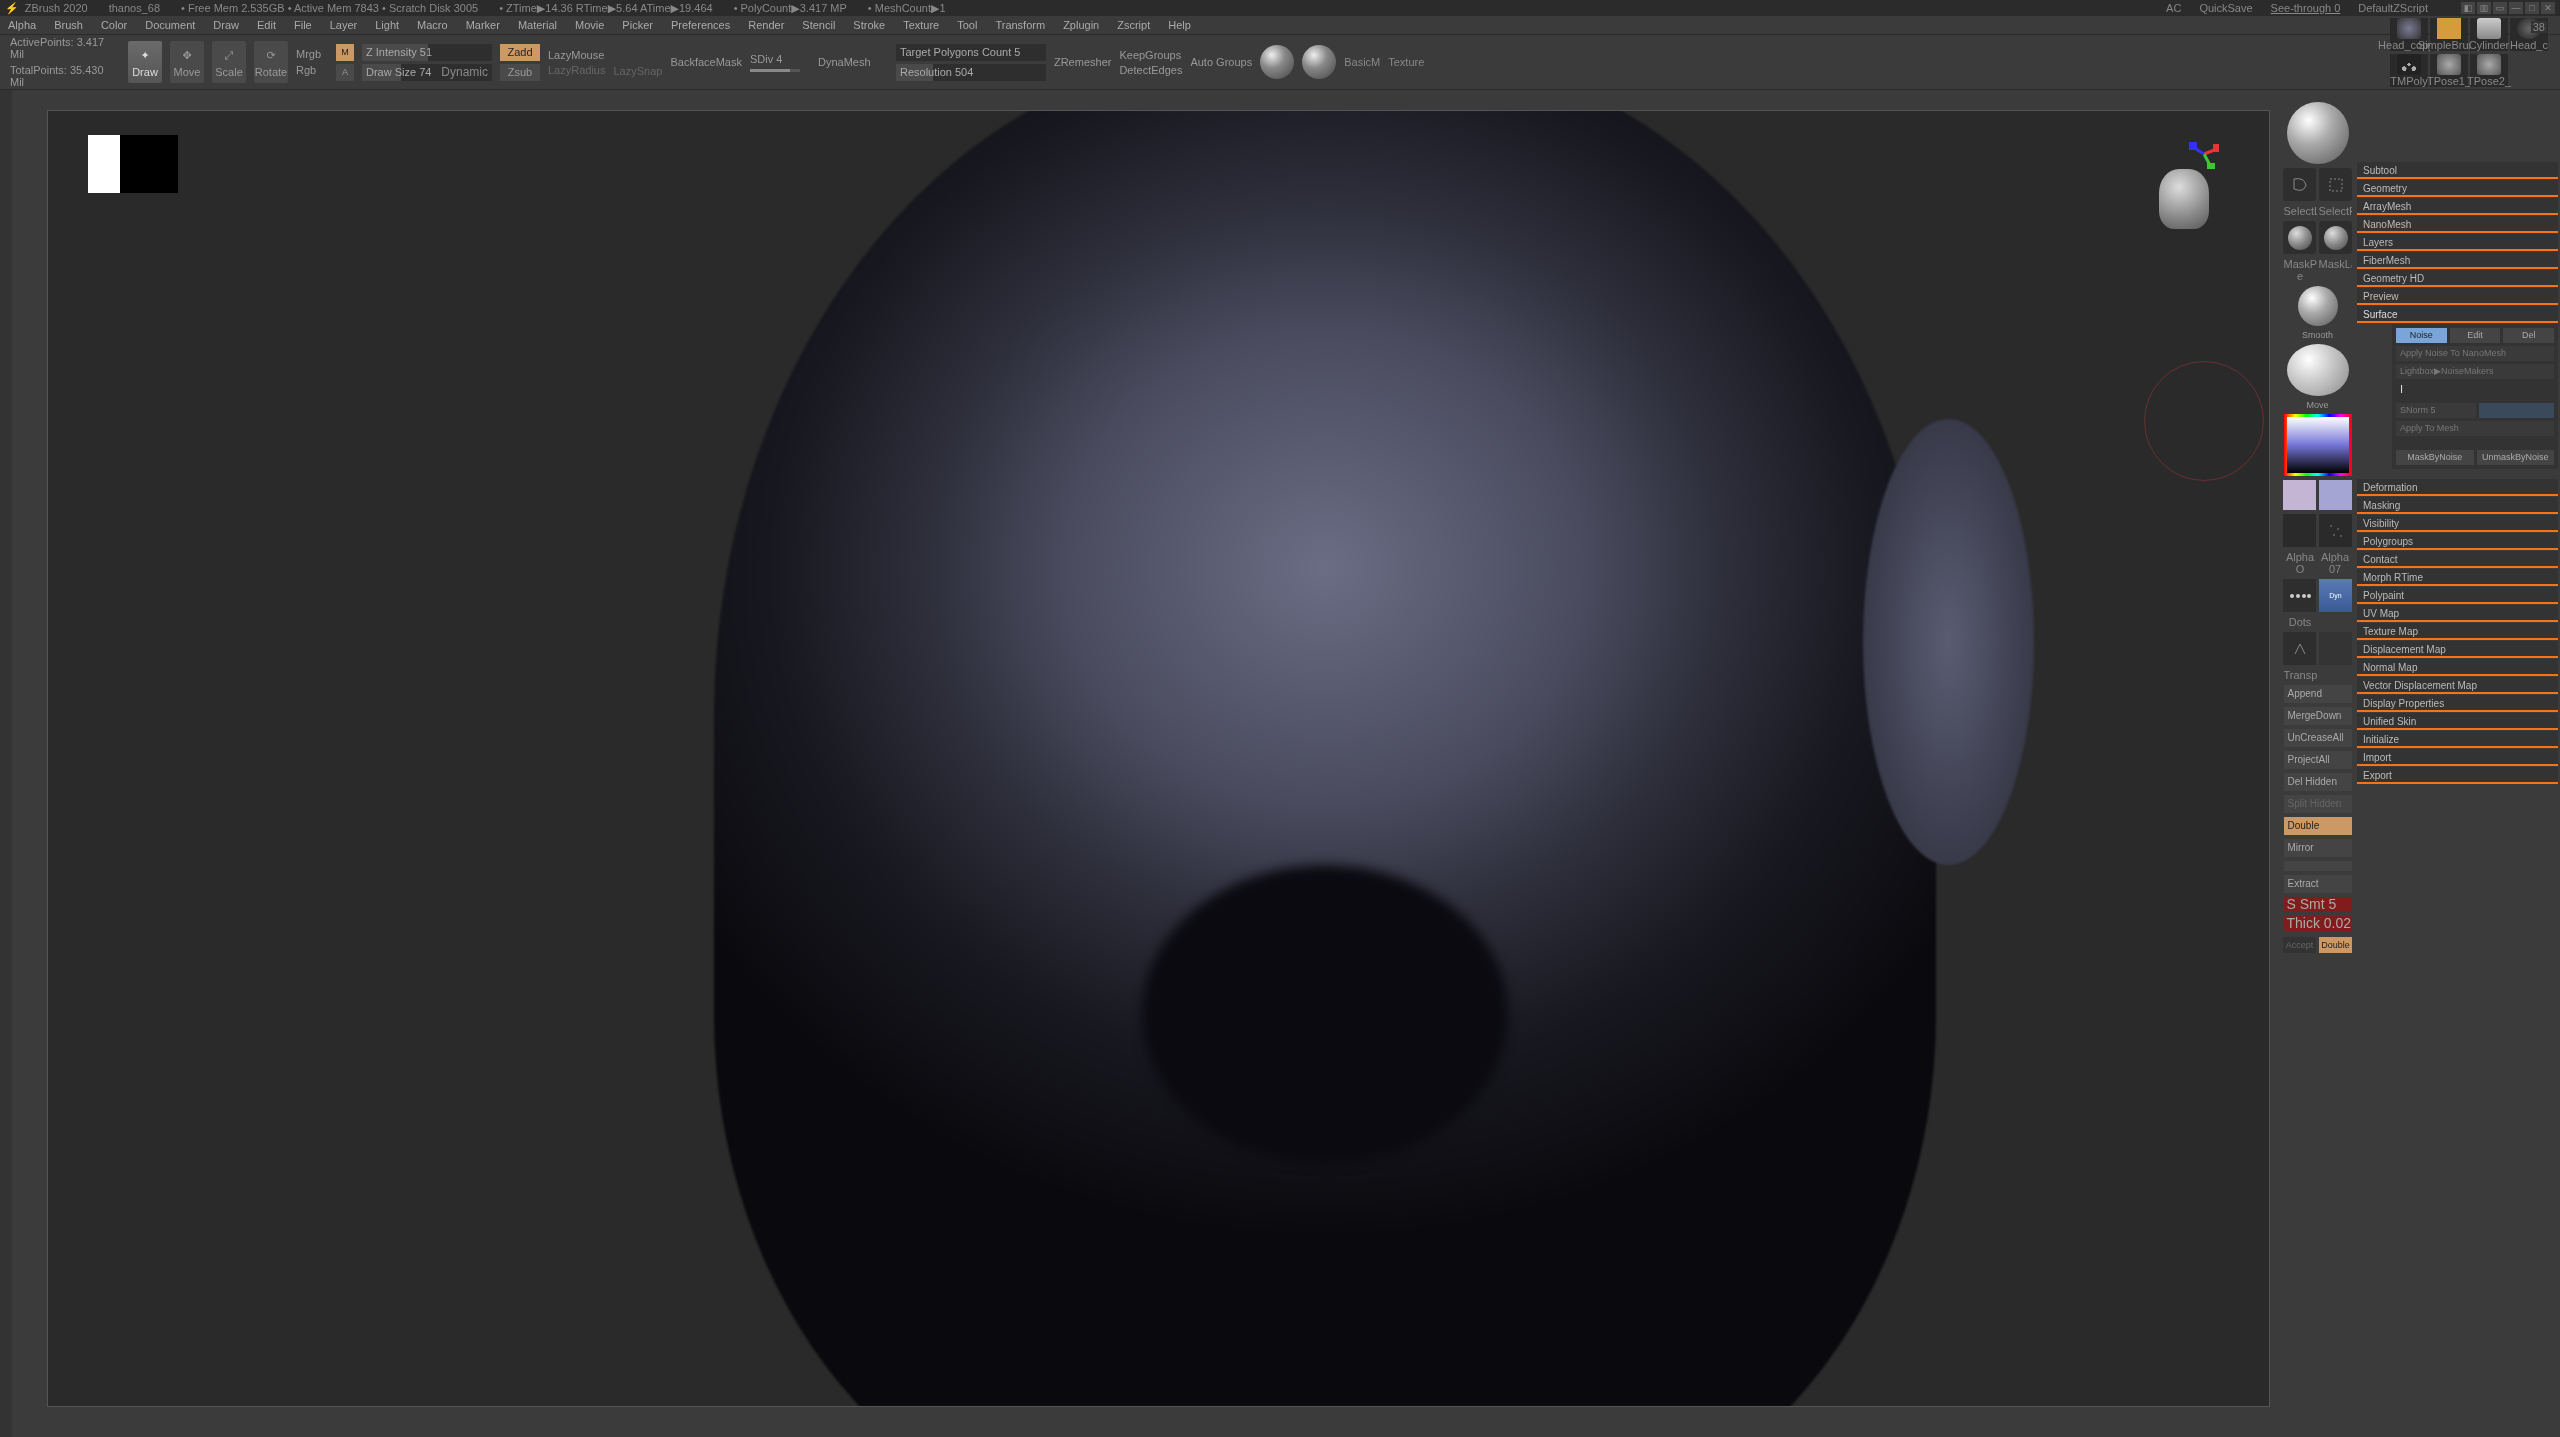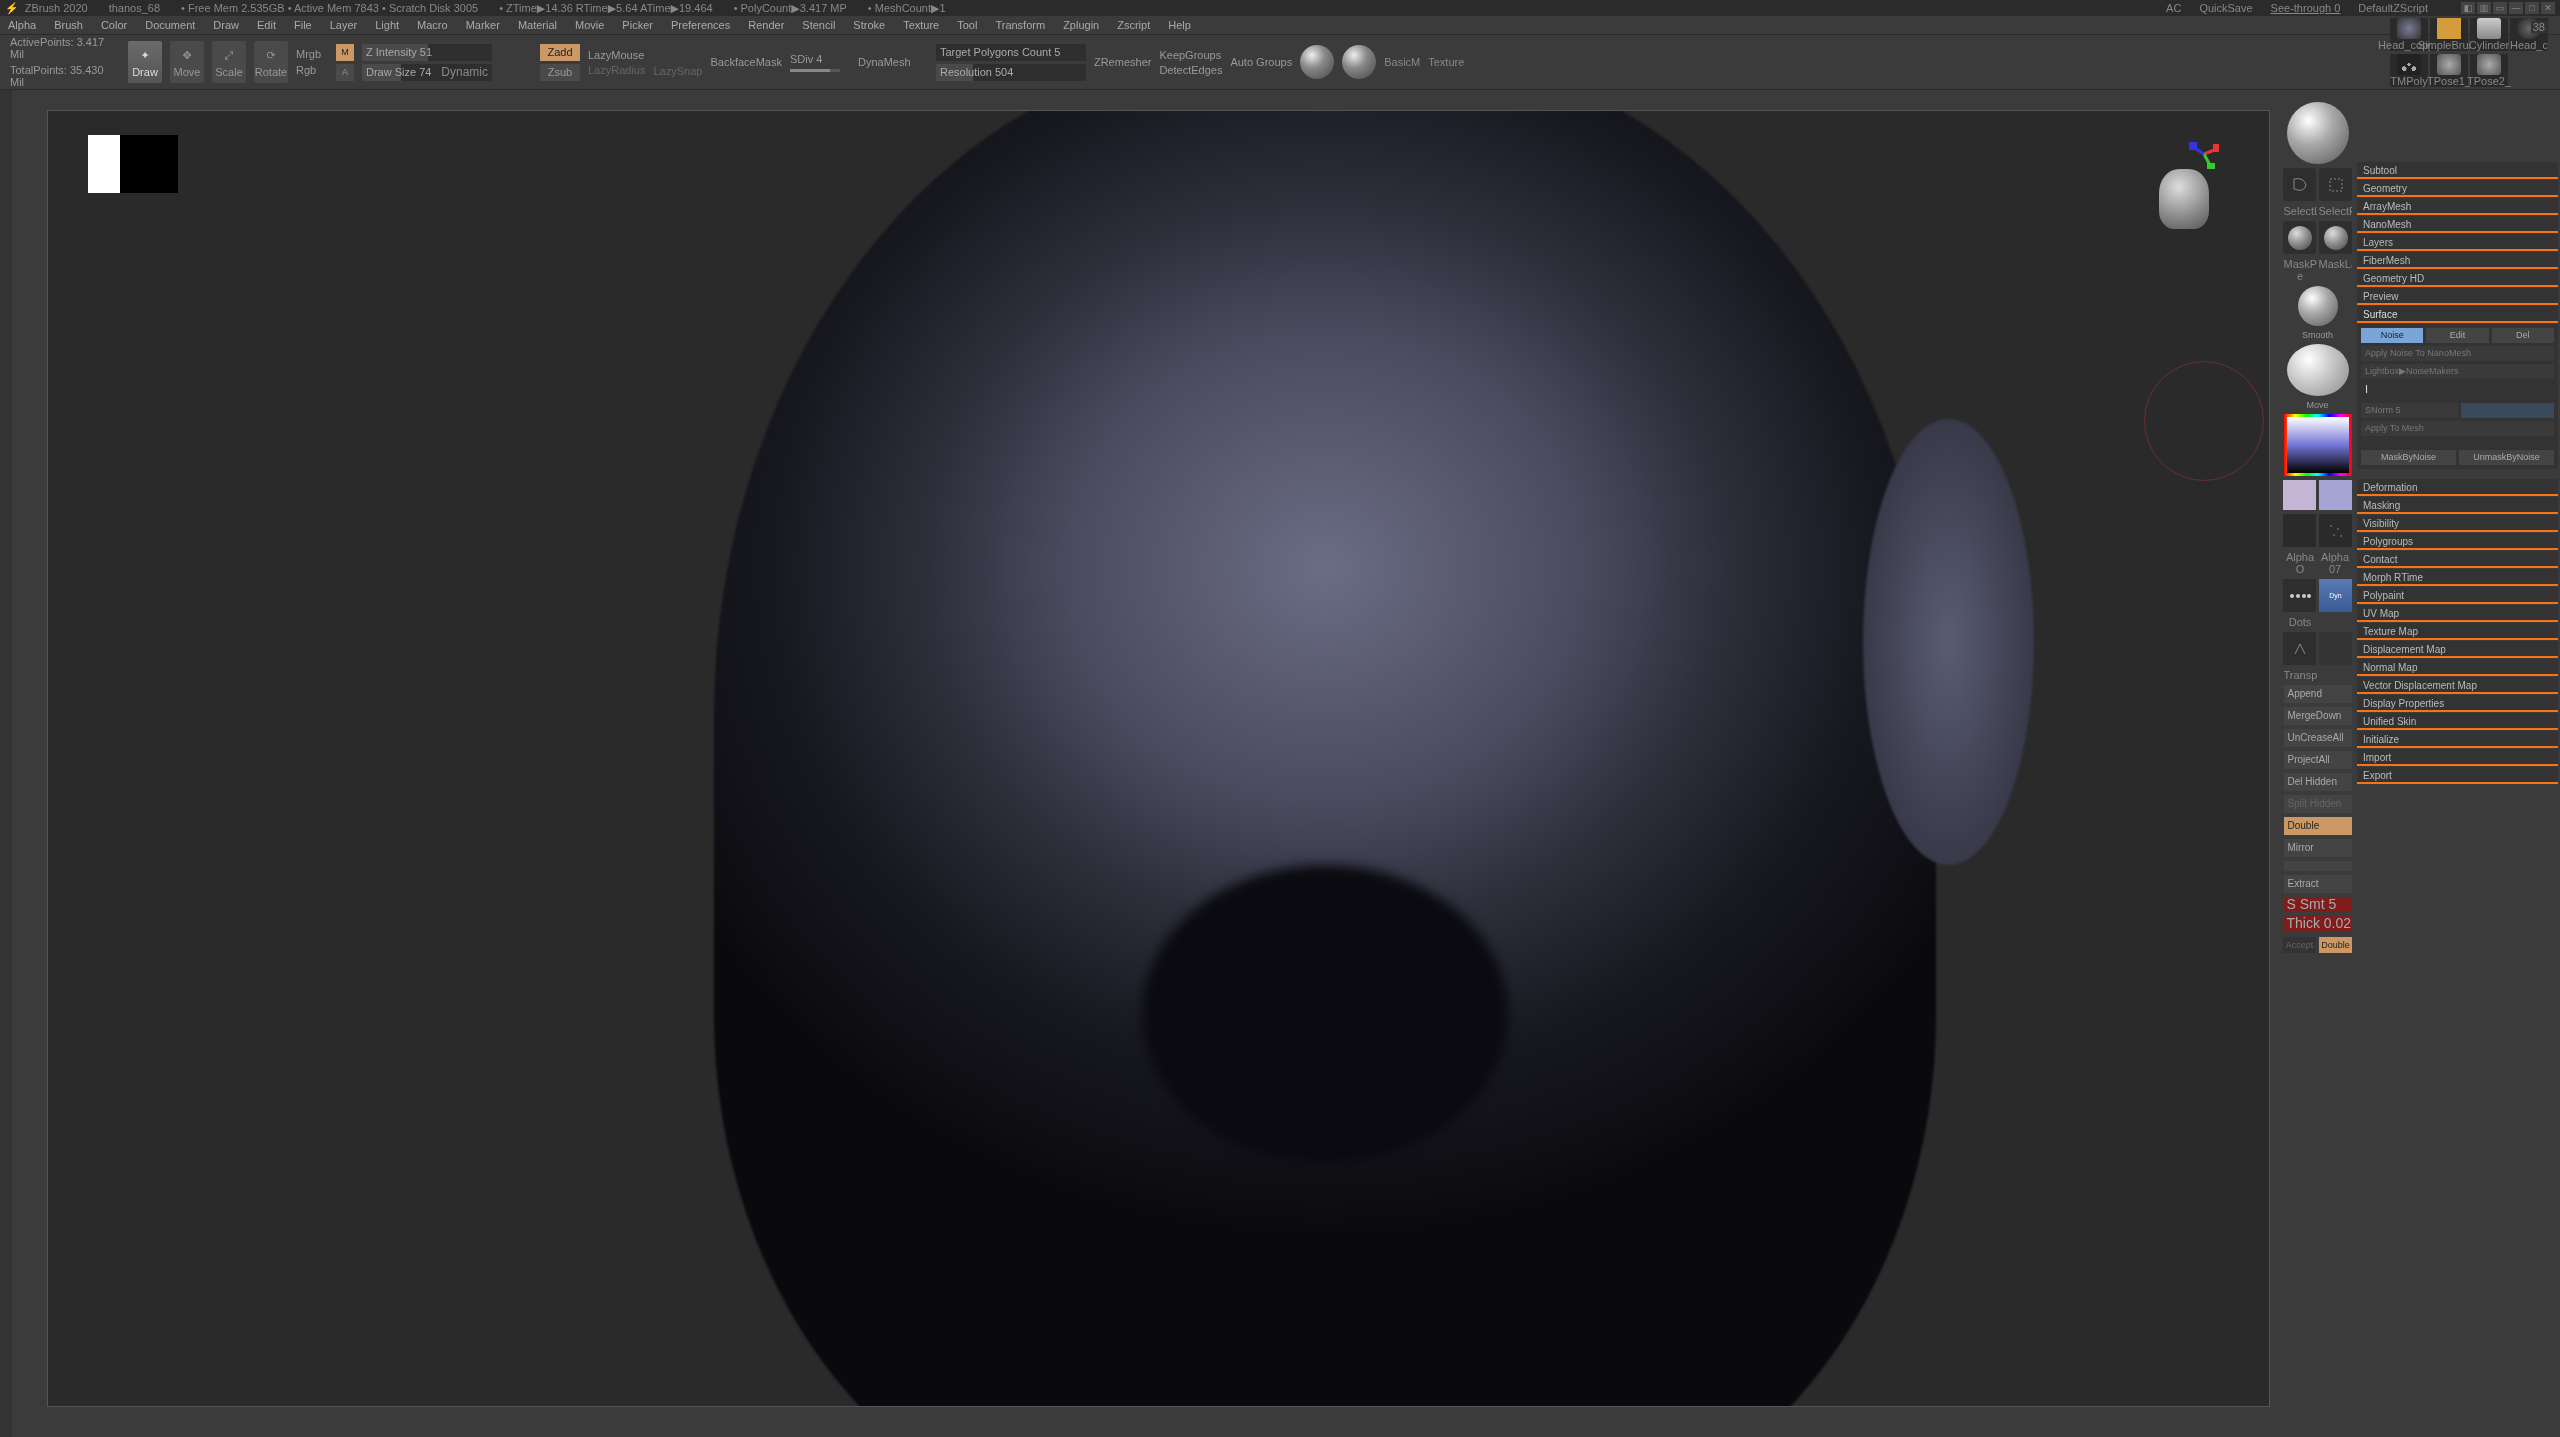--- a/index.html
+++ b/index.html
@@ -19,21 +19,21 @@
 .mode-btn .icon { width: 18px; height: 18px; margin-bottom: 2px; display: flex; align-items: center; justify-content: center; }
 .ma-col { display: flex; flex-direction: column; gap: 3px; }
 .ma-btn { width: 18px; height: 17px; background: #4a4a4a; text-align: center; line-height: 17px; font-size: 9px; color: #999; cursor: pointer; }
 .ma-btn.active { background: #c96; color: #222; }
 .label-col { display: flex; flex-direction: column; gap: 4px; font-size: 10px; color: #999; width: 32px; }
 .slider-block { display: flex; flex-direction: column; gap: 3px; }
 .slider-row { width: 130px; height: 17px; background: #2e2e2e; color: #aaa; font-size: 10px; padding: 2px 4px; line-height: 13px; cursor: pointer; position: relative; }
 .slider-row .bar { position: absolute; left: 0; top: 0; height: 100%; background: #4a4a4a; z-index: 0; }
 .slider-row span { position: relative; z-index: 1; }
 .dynamic-lbl { font-size: 12px; color: #888; }
-.zadd-col { display: flex; flex-direction: column; gap: 3px; font-size: 10px; margin-left: 40px; }
+.zadd-col { display: flex; flex-direction: column; gap: 3px; font-size: 10px; }
 .zadd-btn { width: 40px; height: 17px; background: #4a4a4a; text-align: center; line-height: 17px; cursor: pointer; color: #999; }
 .zadd-btn.active { background: #c96; color: #222; }
 .option-item { font-size: 10px; color: #999; cursor: pointer; display: flex; flex-direction: column; gap: 3px; }
 .option-item .sub { color: #666; }
 .sdiv-block { display: flex; flex-direction: column; font-size: 10px; color: #999; width: 60px; }
 .sphere-icon { width: 34px; height: 34px; border-radius: 50%; background: radial-gradient(circle at 35% 30%, #eee, #888 40%, #444); cursor: pointer; }
 
 .main-area { position: absolute; top: 90px; left: 0; right: 0; bottom: 0; display: flex; }
 .left-tray { width: 12px; background: #333; }
 .canvas-wrap { flex: 1; background: #3b3b3b; position: relative; padding: 20px; }
@@ -73,21 +73,21 @@
 .btn-row { width: 68px; height: 18px; background: #444; color: #aaa; font-size: 10px; line-height: 18px; padding-left: 4px; cursor: pointer; }
 .btn-row.active { background: #c96; color: #222; }
 .slider-small { width: 68px; height: 15px; background: #7f1d1d; color: #aaa; font-size: 14px; line-height: 15px; padding-left: 3px; cursor: pointer; }
 .accept-row { display: flex; gap: 3px; margin-top: 2px; }
 .accept-row .a-btn { width: 33px; height: 16px; background: #333; font-size: 9px; line-height: 16px; text-align: center; color: #666; }
 .accept-row .a-btn.on { background: #c96; color: #222; }
 
 .right-inner-col2 { flex: 1; display: flex; flex-direction: column; padding: 72px 2px 2px 2px; gap: 1px; }
 .palette-hdr { height: 17px; background: #333; color: #bbb; font-size: 10px; line-height: 17px; padding-left: 6px; cursor: pointer; border-bottom: 2px solid #f97316; }
 .palette-hdr.bold { color: #ddd; }
-.surface-panel { background: #333; padding: 4px; display: flex; flex-direction: column; gap: 3px; }
+.surface-panel { background: #333; padding: 4px; display: flex; flex-direction: column; gap: 3px; margin-left: 35px; }
 .sp-row { display: flex; gap: 3px; }
 .sp-btn { flex: 1; height: 15px; background: #444; font-size: 9px; line-height: 15px; text-align: center; color: #aaa; cursor: pointer; }
 .sp-btn.active { background: #7aa5d8; color: #222; }
 .sp-wide { height: 15px; background: #3a3a3a; font-size: 9px; line-height: 15px; padding-left: 4px; color: #777; cursor: pointer; }
 
 </style>
 </head>
 <body>
 
 <div class="title-bar">

